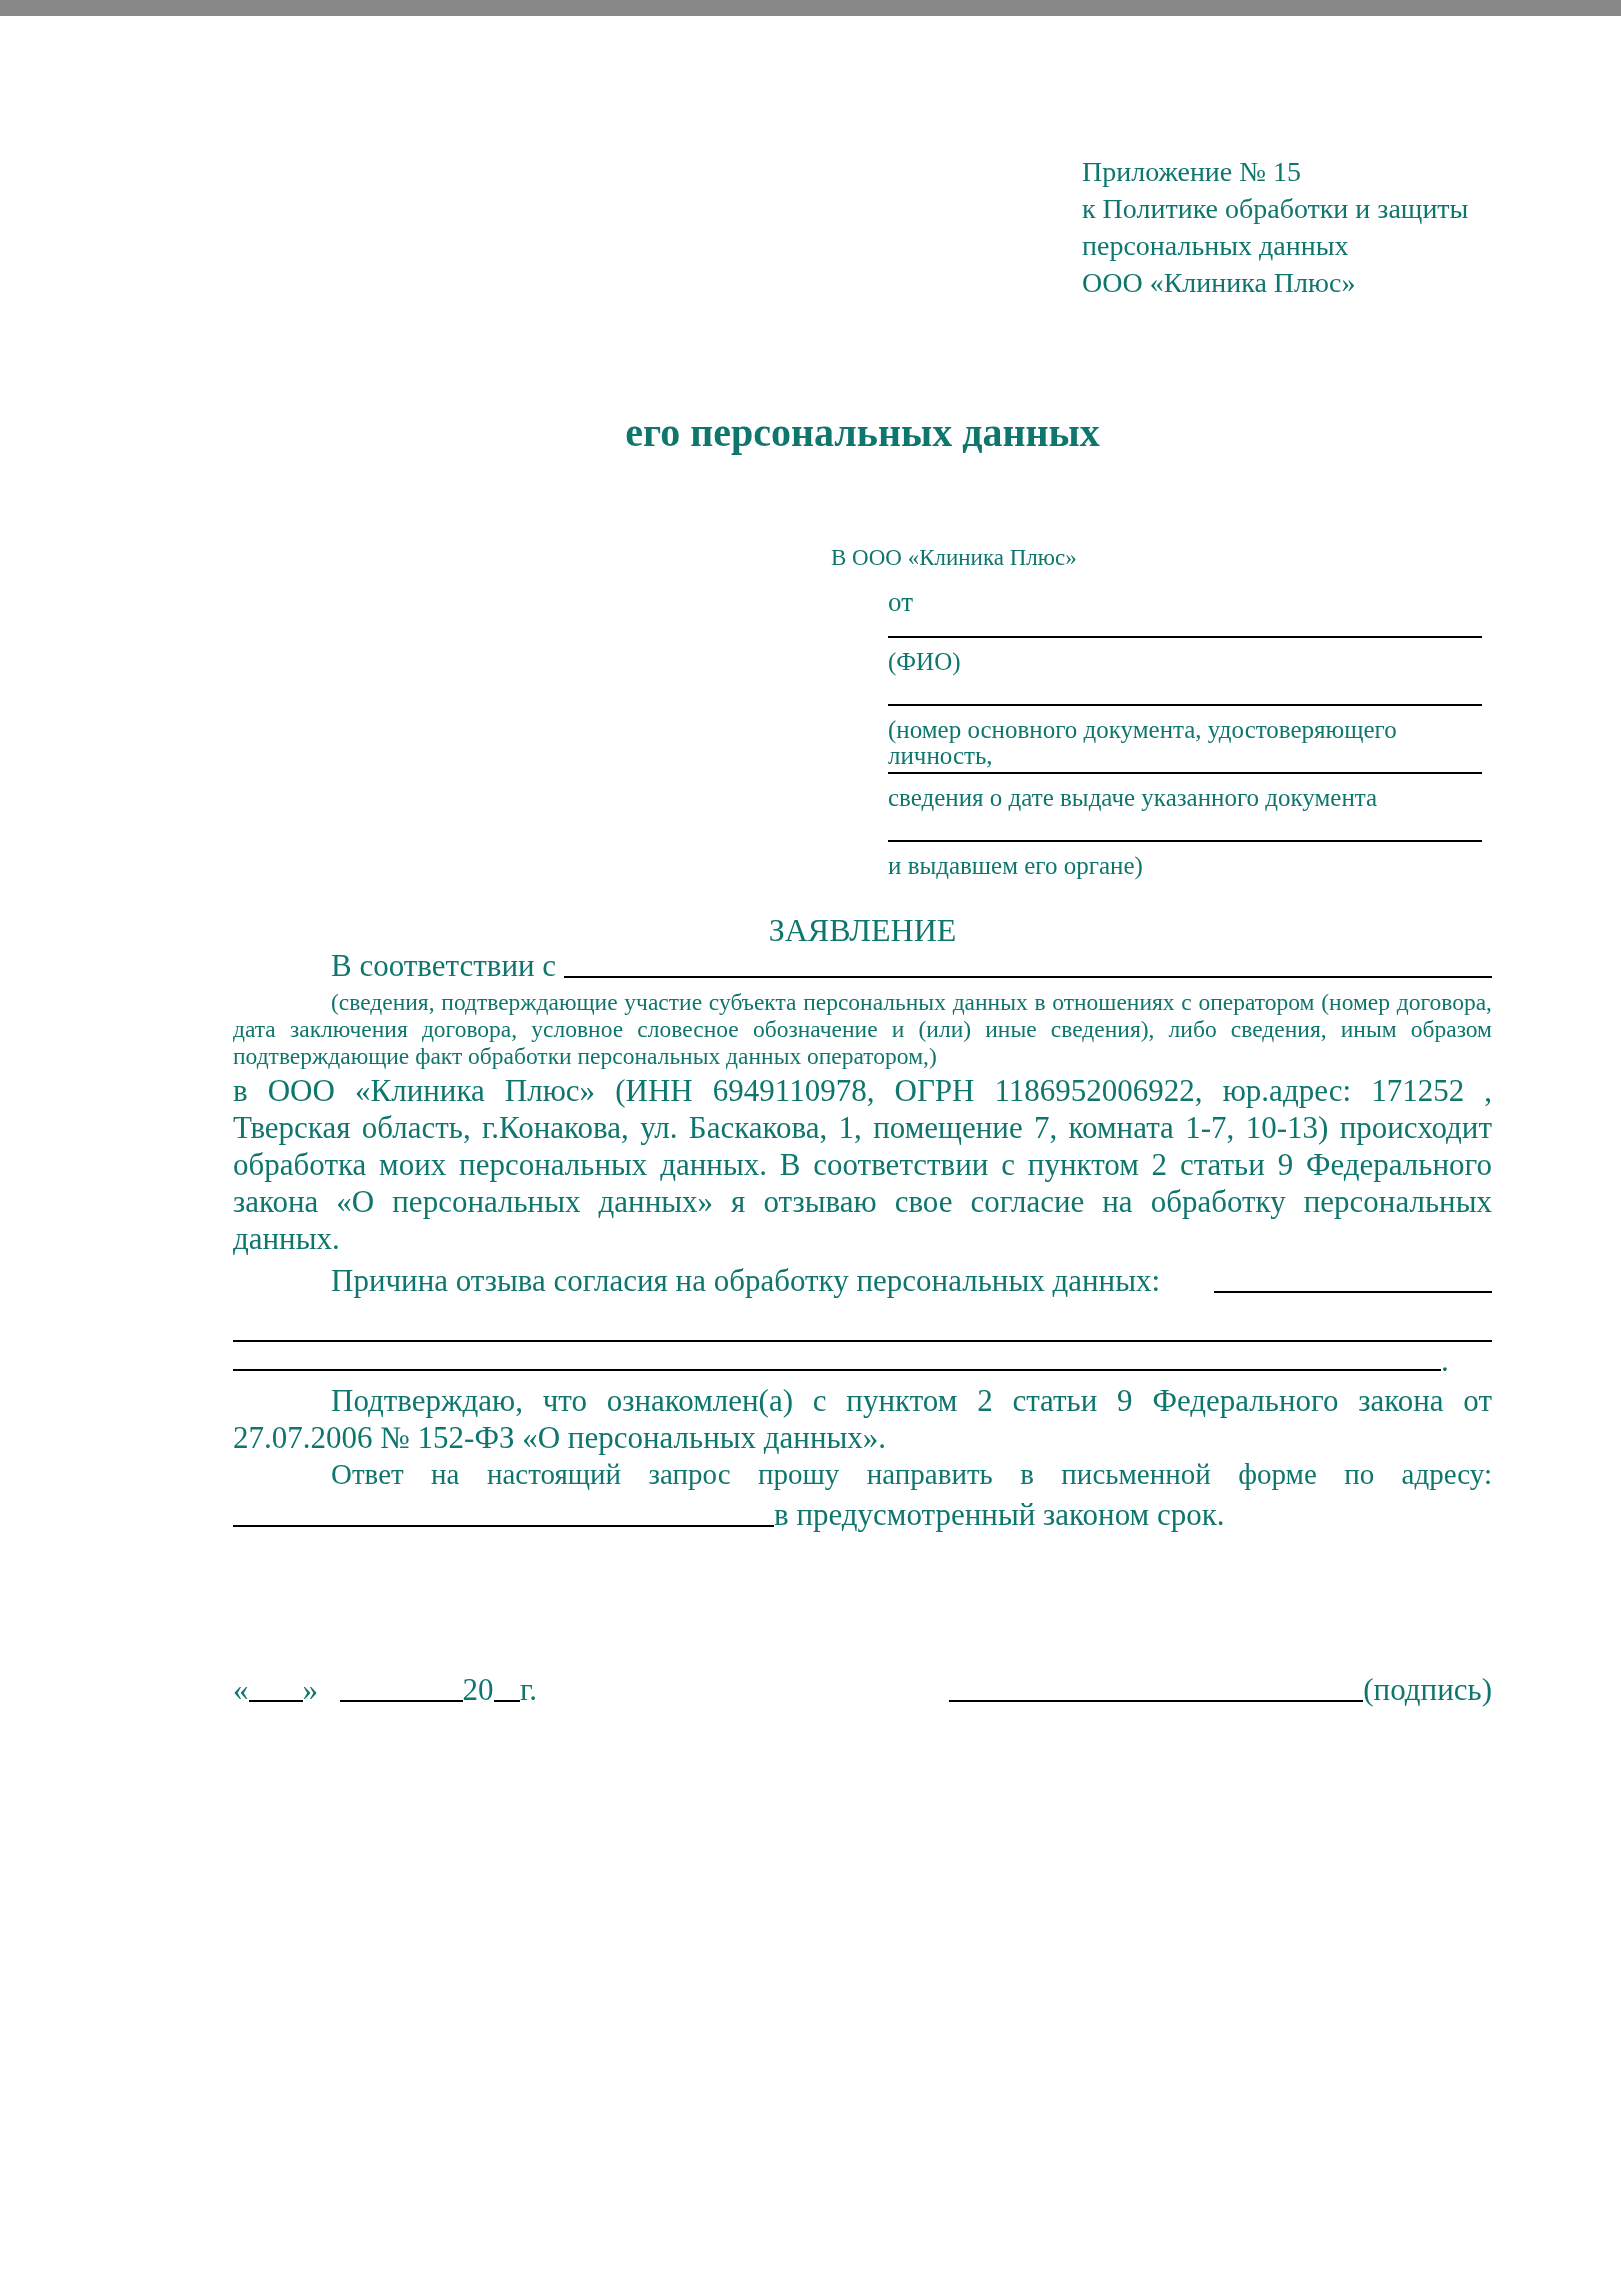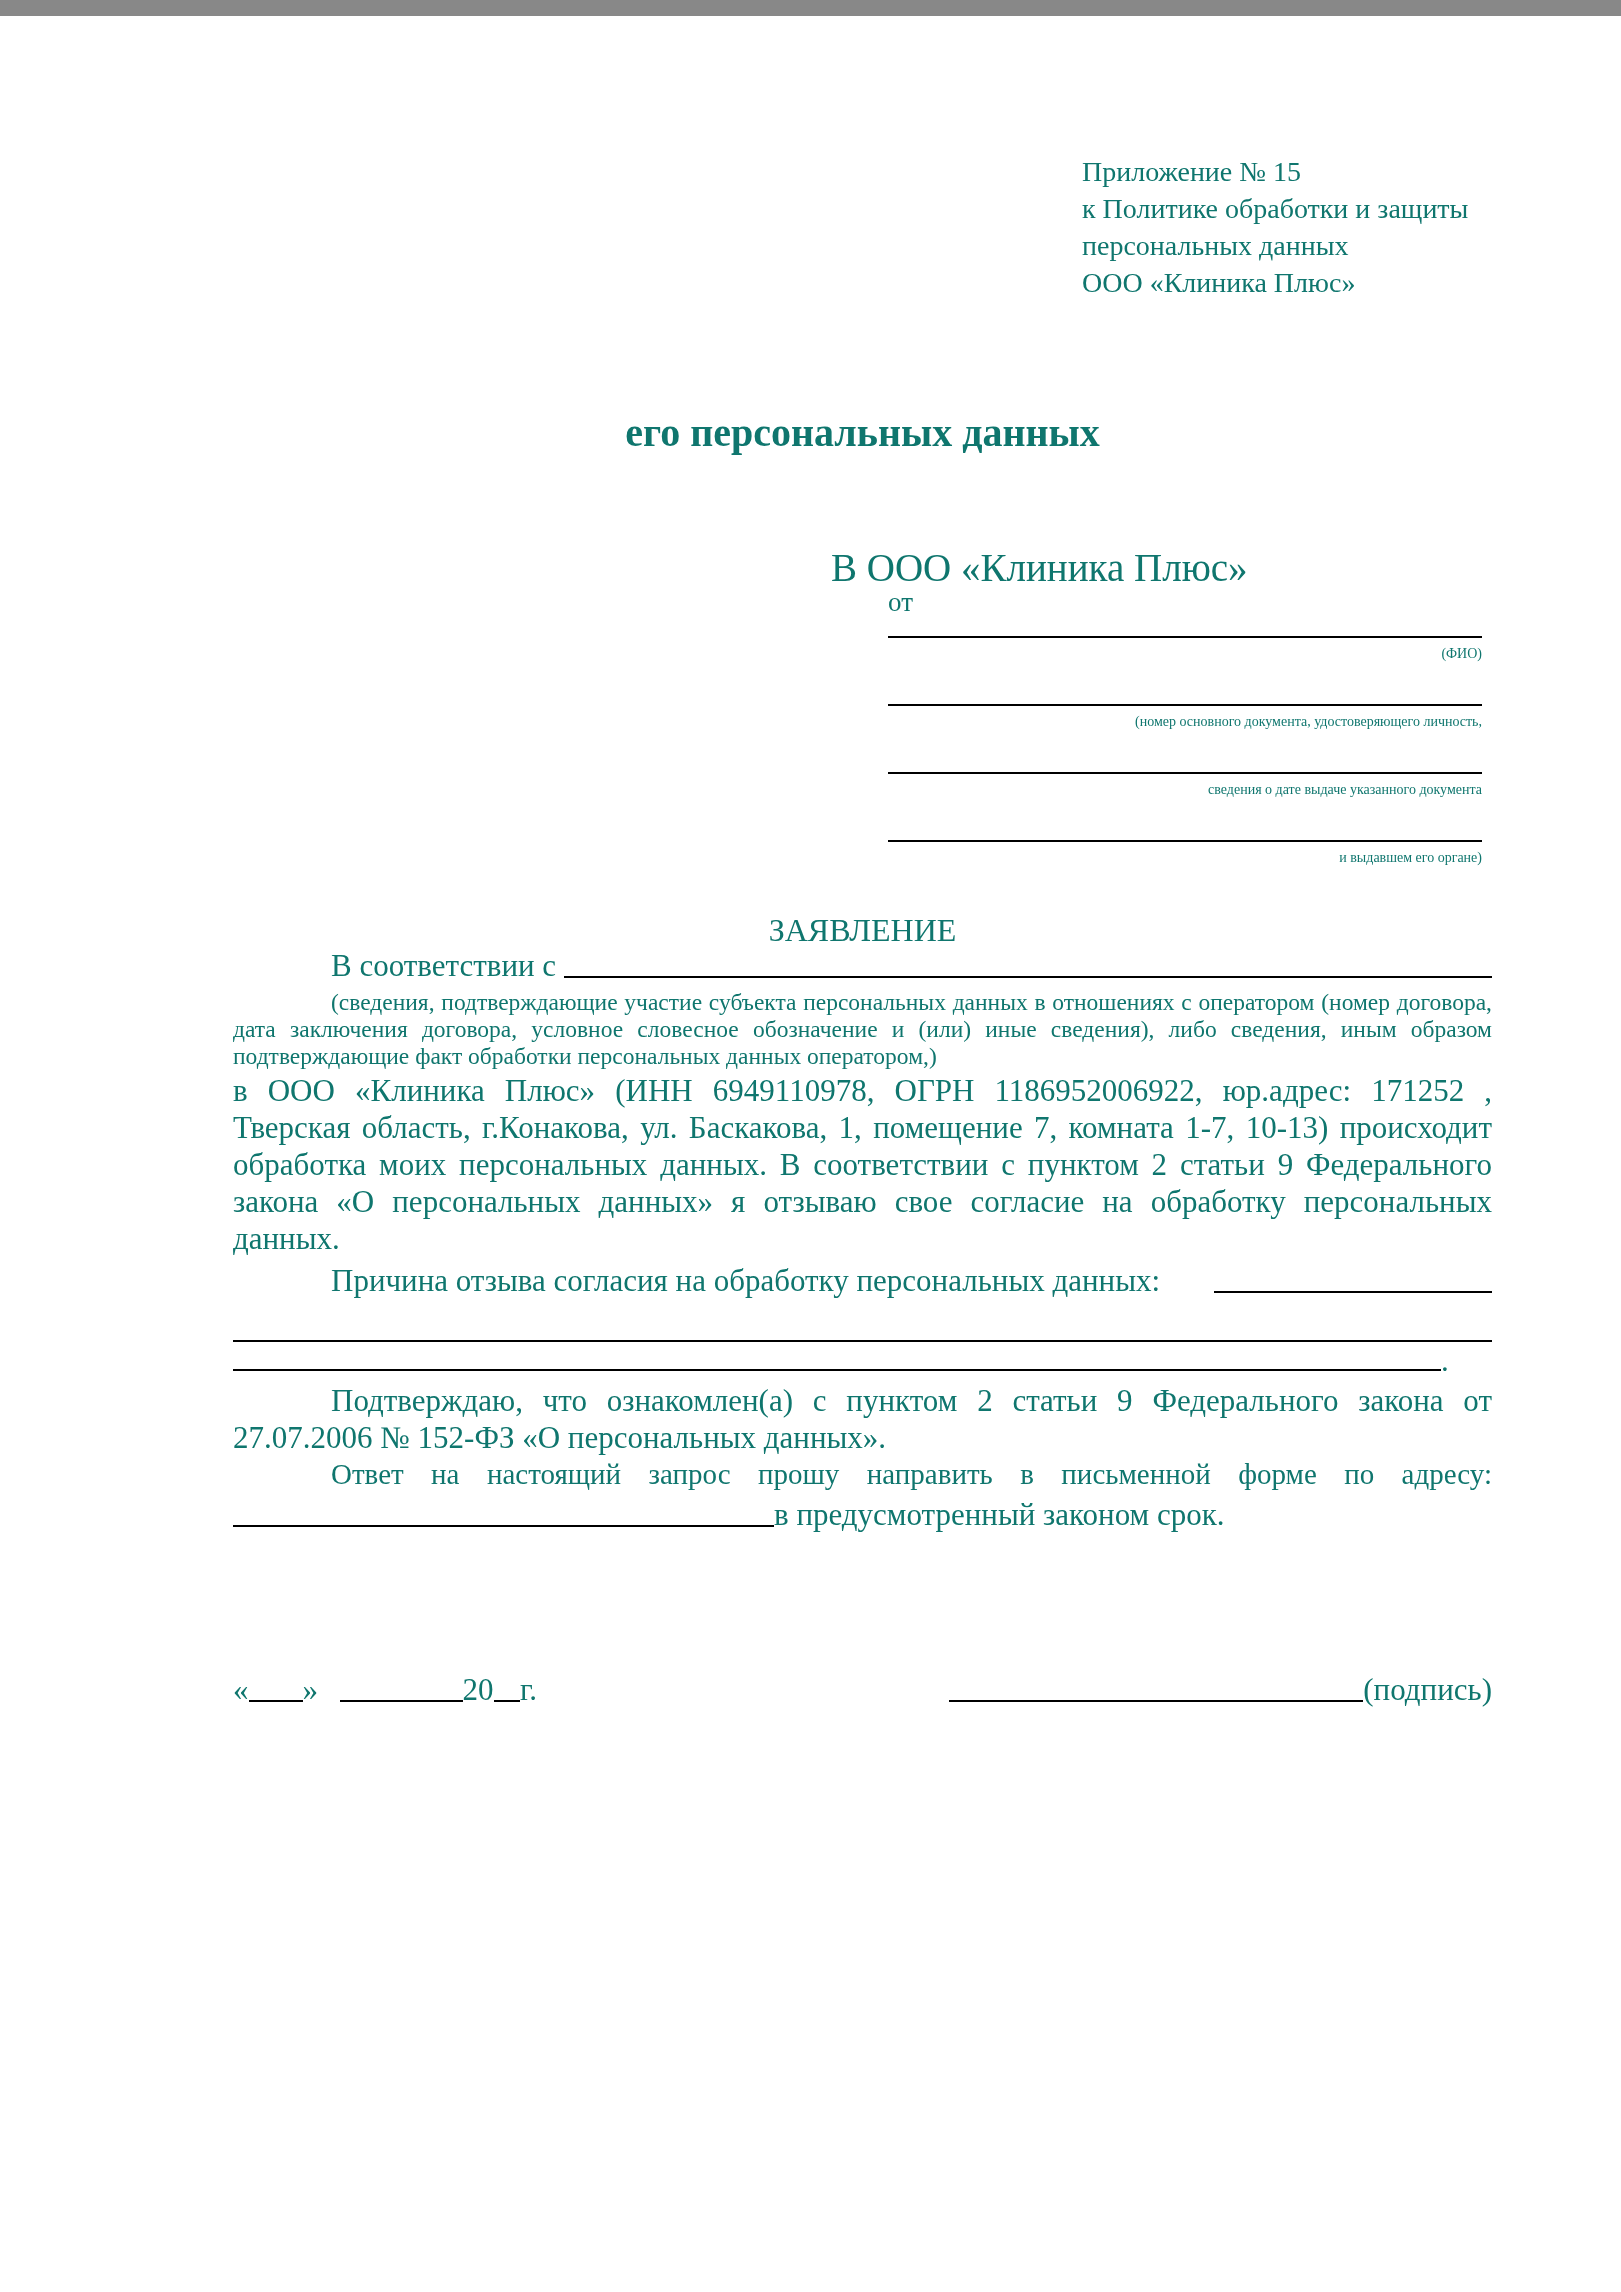--- a/index.html
+++ b/index.html
@@ -14,26 +14,26 @@
   .abs { position:absolute; }
 
   
   .header-note { left:1082px; top:137px; font-size:28px; line-height:37px; }
 
   
   .doc-title { left:233px; top:390px; width:1259px; text-align:center;
                font-weight:700; font-size:40px; line-height:54px; }
 
   
-  .addr-to   { left:831px; top:529px; font-size:39px; }
+  .addr-to   { left:831px; top:529px; font-size:23px; }
   .addr-from { left:888px; top:571px; font-size:27px; }
   .fields { left:888px; top:584px; width:594px; }
   .fline { height:36px; border-bottom:2.9px solid #000; }
-  .fcap  { height:30px; box-sizing:border-box; padding-top:3px;
-           font-size:14px; line-height:25.5px; text-align:right; }
+  .fcap  { height:30px; box-sizing:border-box; padding-top:11px;
+           font-size:25px; line-height:25.5px; text-align:left; }
 
   
   .stmt-heading { left:233px; top:896px; width:1259px; text-align:center; font-size:32px; }
 
   .row { display:flex; align-items:flex-end; font-size:31px; }
   .row .txt { white-space:nowrap; }
   .fill { flex:1 1 auto; border-bottom:2.9px solid #000; margin-bottom:5.9px; margin-left:7.8px; }
 
   .accordance { left:233px; top:932px; width:1259px; }
   .accordance .txt { padding-left:98px; }

